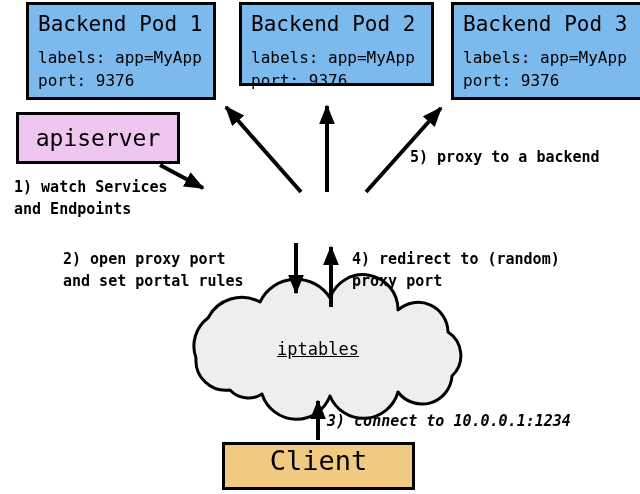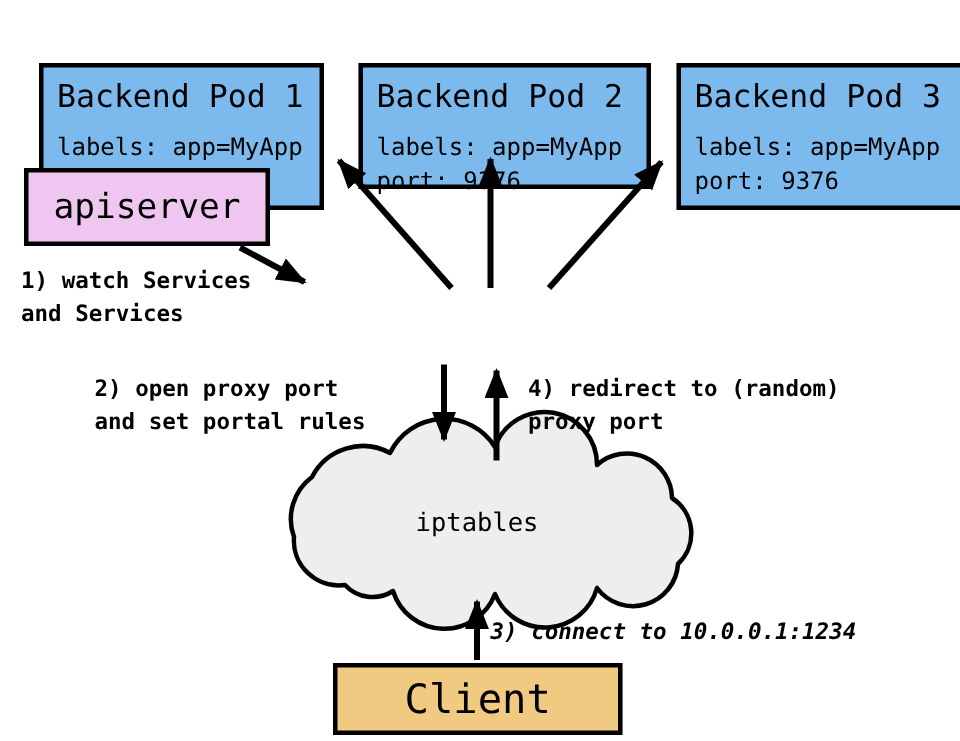--- a/index.html
+++ b/index.html
@@ -13,37 +13,36 @@
   }
   .stage{position:absolute;inset:0;}
   .box{
     position:absolute;
     border:3px solid var(--line,#000);
     box-sizing:border-box;
   }
   .pod{
     background:var(--pod-fill,#7cb9ec);
     padding:6px 0 0 9px;
-    margin-top:40px;
   }
   .pod .pod-title{font-size:21px;line-height:26px;margin:0 0 9px 0;}
   .pod .pod-line{font-size:16px;line-height:23px;}
   .apiserver{
     background:var(--apiserver-fill,#eec6f0);
     display:flex;align-items:center;justify-content:center;
     font-size:23px;
   }
   .kubeproxy{
     background:var(--kube-proxy-fill,#b1ec87);
     display:flex;align-items:center;justify-content:center;
     font-size:25px;
   }
   .client{
     background:var(--client-fill,#f0ca80);
-    display:flex;align-items:center;justify-content:center;
+    display:flex;justify-content:center;
     font-size:27px;
   }
   .annot{
     position:absolute;
     font-size:15px;
     font-weight:bold;
     line-height:22px;
     white-space:nowrap;
   }
   .cloud-label{
@@ -110,35 +109,38 @@
 
     <line class="arrow" x1="160" y1="165" x2="203" y2="188" marker-end="url(#ah)"></line>
     <line class="arrow" x1="301" y1="192" x2="226" y2="107" marker-end="url(#ah)"></line>
     <line class="arrow" x1="327" y1="192" x2="327" y2="106" marker-end="url(#ah)"></line>
     <line class="arrow" x1="366" y1="192" x2="441" y2="108" marker-end="url(#ah)"></line>
     <line class="arrow" x1="296" y1="243" x2="296" y2="293" marker-end="url(#ah)"></line>
     <line class="arrow" x1="331" y1="307" x2="331" y2="247" marker-end="url(#ah)"></line>
     <line class="arrow" x1="318" y1="440" x2="318" y2="401" marker-end="url(#ah)"></line>
   </svg>
 
-  <div class="cloud-label" style="left:318px;top:349px;">iptables</div>
+  <div class="cloud-label" style="left:318px;top:349px;text-decoration:underline;">iptables</div>
 
   <div class="annot" style="left:14px;top:176px;">
     <div>1) watch Services</div>
-    <div>and Services</div>
+    <div>and Endpoints</div>
   </div>
 
   <div class="annot" style="left:63px;top:248px;">
     <div>2) open proxy port</div>
     <div>and set portal rules</div>
   </div>
 
   <div class="annot" style="left:327px;top:410px;font-style:italic;">
     <div>3) connect to 10.0.0.1:1234</div>
   </div>
 
   <div class="annot" style="left:352px;top:248px;">
     <div>4) redirect to (random)</div>
     <div>proxy port</div>
   </div>
 
+  <div class="annot" style="left:410px;top:146px;">
+    <div>5) proxy to a backend</div>
+  </div>
 
 </div>
 
 </body></html>

